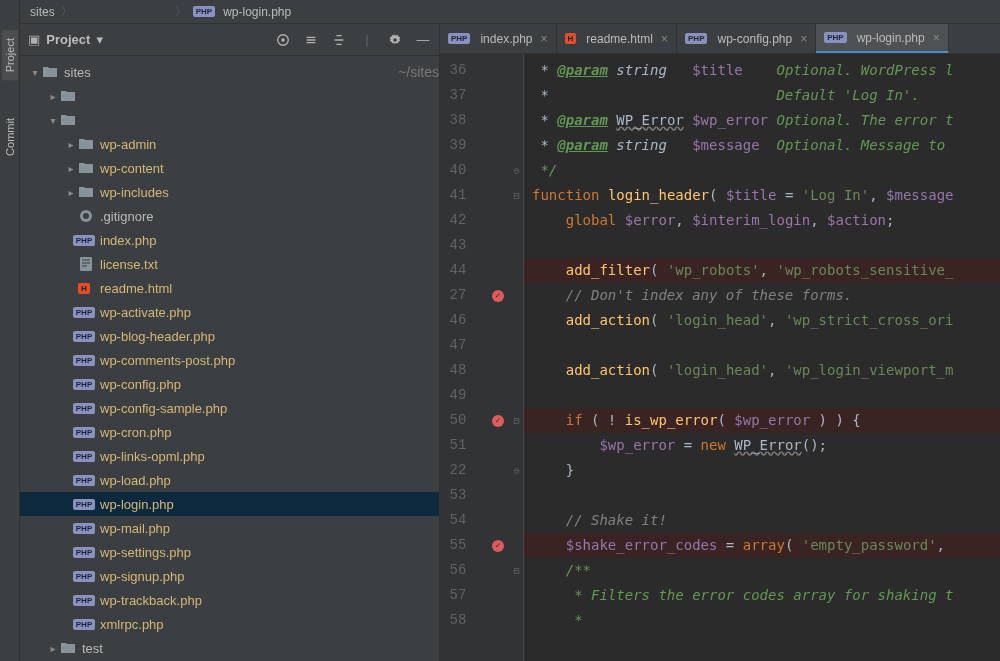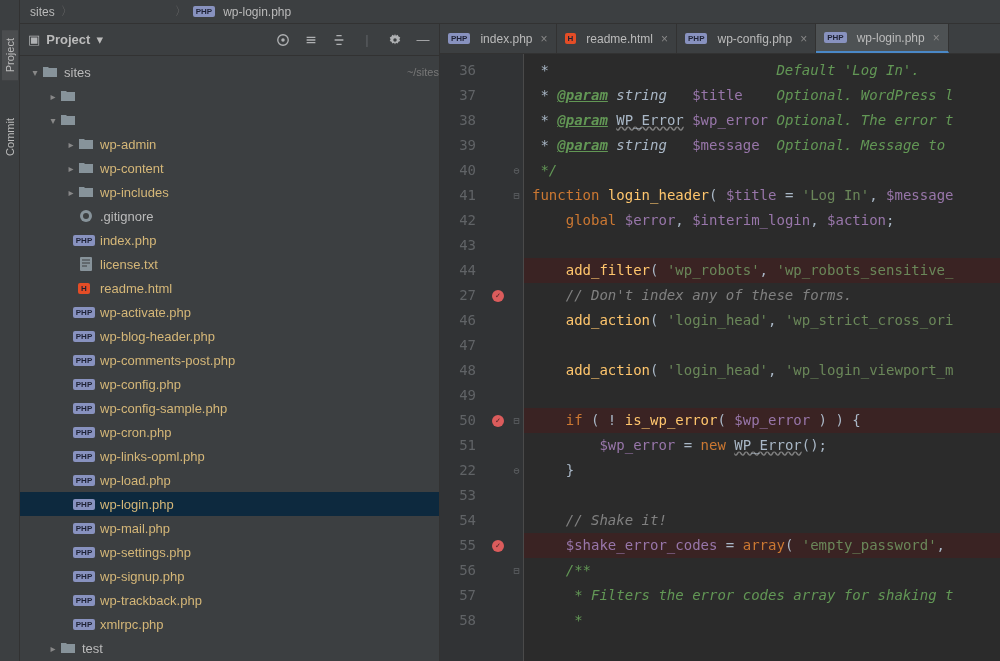--- a/index.html
+++ b/index.html
@@ -77,21 +77,21 @@
       cursor: pointer;
       color: #bbbbbb;
       white-space: nowrap;
     }
     .tree-row.selected { background: #0d293e; }
     .tree-indent { display: inline-block; }
     .tree-chevron { width: 14px; display: inline-flex; justify-content: center; color: #888; font-size: 10px; }
     .tree-icon { width: 16px; height: 16px; margin-right: 6px; display: inline-flex; align-items: center; justify-content: center; }
     .tree-label { flex: 1; }
     .tree-label.git-tracked { color: #d5b778; }
-    .tree-path { color: #787878; margin-left: 6px; font-size: 11px; }
+    .tree-path { color: #787878; margin-left: 6px; font-size: 14px; }
     .php-badge {
       font-size: 8px;
       font-weight: bold;
       background: #8892bf;
       color: #1e2235;
       padding: 1px 3px;
       border-radius: 2px;
       margin-right: 4px;
     }
     .editor-area { flex: 1; display: flex; flex-direction: column; background: #2b2b2b; overflow: hidden; }
@@ -114,21 +114,21 @@
     }
     .tab.active { background: #4e5254; border-bottom: 2px solid #4a88c7; }
     .tab-close { color: #888; font-size: 12px; margin-left: 2px; }
     .editor-body { flex: 1; display: flex; font-family: 'Menlo', 'Monaco', 'Consolas', monospace; font-size: 14px; overflow: hidden; }
     .gutter-col {
       background: #313335;
       display: flex;
       flex-direction: column;
       padding-top: 4px;
     }
-    .line-num-col { width: 46px; text-align: right; }
+    .line-num-col { width: 46px; text-align: center; font-family: Liberation Mono, monospace; }
     .marker-col { width: 24px; }
     .fold-col { width: 14px; border-right: 1px solid #4a4a4a; }
     .line-num { height: 25px; line-height: 25px; color: #606366; padding-right: 10px; }
     .marker { height: 25px; display: flex; align-items: center; justify-content: center; }
     .bp { width: 12px; height: 12px; border-radius: 50%; background: #db5c5c; }
     .bp::after { content: '✓'; font-size: 8px; color: #3a1f1f; display: block; text-align: center; line-height: 12px; }
     .fold { height: 25px; display: flex; align-items: center; justify-content: center; color: #606366; font-size: 10px; }
     .code-col { flex: 1; padding-top: 4px; overflow: hidden; }
     .code-line { height: 25px; line-height: 25px; white-space: pre; padding-left: 8px; }
     .code-line.hl { background: #3a2323; }
@@ -531,22 +531,22 @@
               <div class="fold"></div>
               <div class="fold">⊖</div>
               <div class="fold"></div>
               <div class="fold"></div>
               <div class="fold"></div>
               <div class="fold">⊟</div>
               <div class="fold"></div>
               <div class="fold"></div>
             </div>
           <div class="code-col" id="code">
+              <div class="code-line"> * <span class="c-doctag">@param</span> <span class="c-type">string</span>   <span class="c-var">$title</span>    <span class="c-doc">Optional. WordPress l</span></div>
               <div class="code-line"> *                           <span class="c-doc">Default 'Log In'.</span></div>
-              <div class="code-line"> * <span class="c-doctag">@param</span> <span class="c-type">string</span>   <span class="c-var">$title</span>    <span class="c-doc">Optional. WordPress l</span></div>
               <div class="code-line"> * <span class="c-doctag">@param</span> <span class="c-cls">WP_Error</span> <span class="c-var">$wp_error</span> <span class="c-doc">Optional. The error t</span></div>
               <div class="code-line"> * <span class="c-doctag">@param</span> <span class="c-type">string</span>   <span class="c-var">$message</span>  <span class="c-doc">Optional. Message to </span></div>
               <div class="code-line"><span class="c-doc"> */</span></div>
               <div class="code-line"><span class="c-kw">function</span> <span class="c-fn">login_header</span>( <span class="c-var">$title</span> = <span class="c-str">'Log In'</span>, <span class="c-var">$message</span></div>
               <div class="code-line">    <span class="c-kw">global</span> <span class="c-var">$error</span>, <span class="c-var">$interim_login</span>, <span class="c-var">$action</span>;</div>
               <div class="code-line"></div>
               <div class="code-line hl">    <span class="c-fn">add_filter</span>( <span class="c-str">'wp_robots'</span>, <span class="c-str">'wp_robots_sensitive_</span></div>
               <div class="code-line">    <span class="c-com">// Don't index any of these forms.</span></div>
               <div class="code-line">    <span class="c-fn">add_action</span>( <span class="c-str">'login_head'</span>, <span class="c-str">'wp_strict_cross_ori</span></div>
               <div class="code-line"></div>

